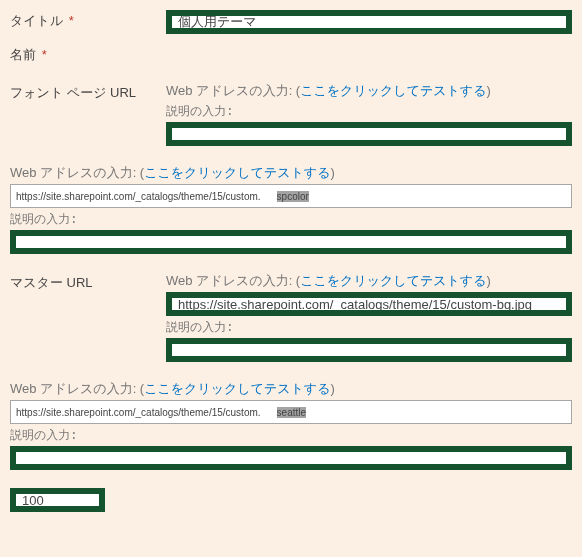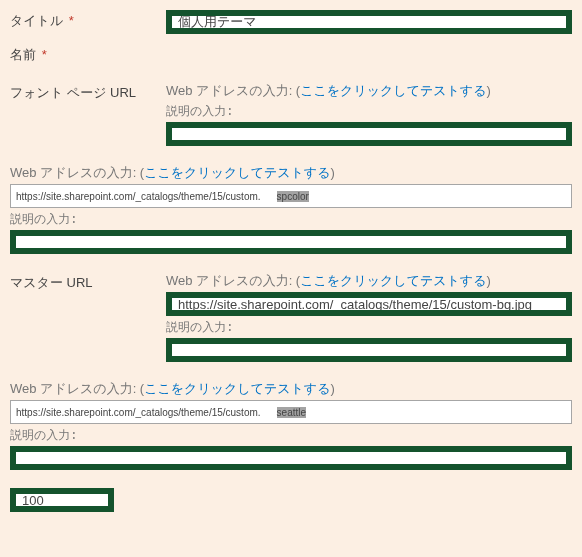--- a/index.html
+++ b/index.html
@@ -31,21 +31,21 @@
     input[type="text"] {
       width: 100%;
       border: 6px solid #14532d;
       background: #fff;
       padding: 3px 6px;
       font-size: 13px;
       font-family: inherit;
       color: #444;
       height: 24px;
     }
-    input[type="text"].short { width: 104px; }
+    input[type="text"].short { width: 95px; }
     input[type="text"]::placeholder { color: #767676; }
     .pre-input-line { color: #767676; margin-bottom: 2px; }
     .pre-input-line a { color: #0072c6; text-decoration: none; }
     .desc-label { color: #767676; margin-top: 3px; font-size: 12px; font-family: Liberation Mono, monospace; }
     .desc-input {
       width: 100%;
       border: 1px solid #a6a6a6;
       background: #fff;
       height: 28px;
       margin-top: 2px;

